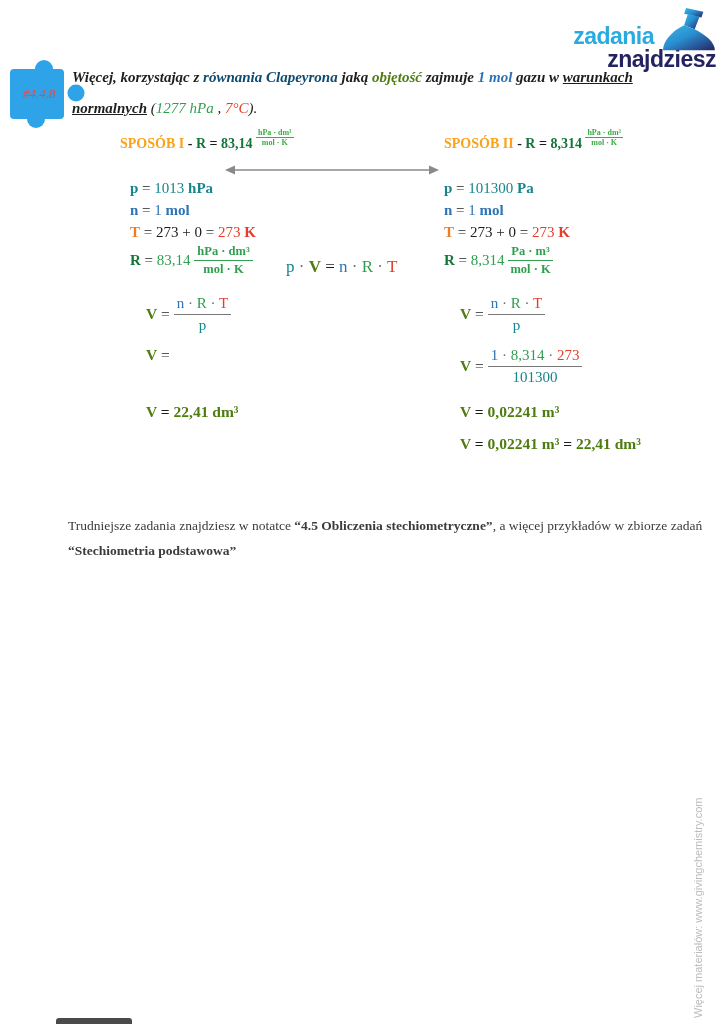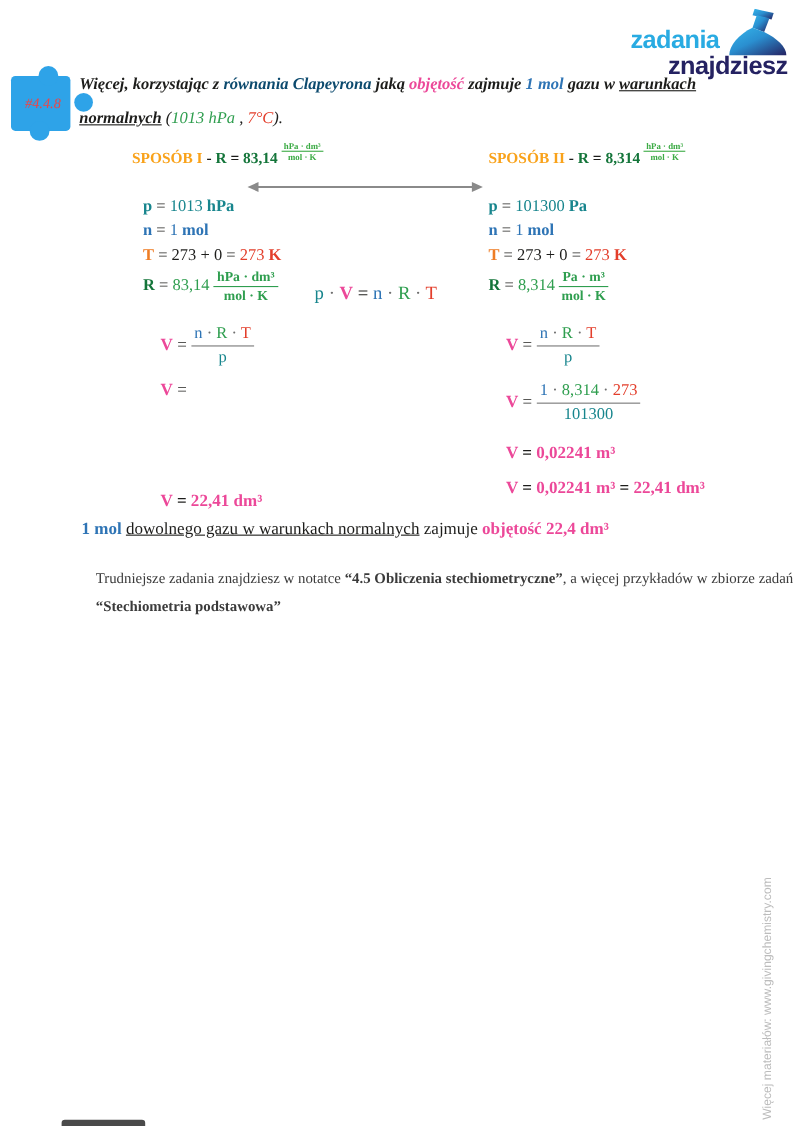--- a/index.html
+++ b/index.html
@@ -1,21 +1,21 @@
 <!DOCTYPE html>
 <html><head>
 <meta charset="utf-8">
 <style>
   * { margin:0; padding:0; box-sizing:border-box; }
   body { background:#e9e9e9; font-family:"Liberation Serif", serif; }
   .page { position:relative; width:724px; height:1024px; background:#ffffff; margin:0 auto; overflow:hidden; }
 
   
   .c-black{color:#1d1d1b} .c-teal{color:#17858d} .c-blue{color:#2e74b5}
-  .c-orange{color:#ec4899} .c-sposob{color:#f9a21a} .c-green{color:#2f9e4f}
+  .c-orange{color:#4d7c0f} .c-sposob{color:#f9a21a} .c-green{color:#2f9e4f}
   .c-dgreen{color:#14753a} .c-red{color:#e33e2b} .c-torange{color:#ee7c23}
   .c-purple{color:#0c4a6e} .c-gray{color:#6f6f6f}
   .b{font-weight:700} .u{text-decoration:underline}
 
   
   .logo { position:absolute; top:8px; left:576px; width:142px; height:66px; font-family:"Liberation Sans", sans-serif; }
   .logo .w1 { position:absolute; right:64px; top:15px; font-size:23px; font-weight:700; color:#29abe2; letter-spacing:-0.5px; }
   .logo .w2 { position:absolute; right:2px; top:38px; font-size:23px; font-weight:700; color:#252262; letter-spacing:-0.5px; }
   .logo svg { position:absolute; right:0; top:0; }
 
@@ -52,29 +52,29 @@
   .equation { position:absolute; left:286px; top:257px; font-size:17px; white-space:pre; color:#1d1d1b; }
 
   
   .vrow { position:absolute; display:flex; align-items:center; font-size:15.5px; white-space:pre; color:#1d1d1b; }
   .vrow .frac { font-size:15px; line-height:1.25; }
   .vrow.f1a { left:146px; top:294px; } .vrow.f2a { left:460px; top:294px; }
   .vrow.f1b { left:146px; top:346px; } .vrow.f2b { left:460px; top:346px; }
 
   
   .rrow { position:absolute; font-size:15.5px; font-weight:700; white-space:pre; color:#1d1d1b; }
-  .rrow.r1 { left:146px; top:403px;margin-top:44px; }
+  .rrow.r1 { left:146px; top:403px; }
   .rrow.r2a { left:460px; top:403px; }
   .rrow.r2b { left:460px; top:435px; }
 
   
   .conclusion { position:absolute; left:74px; top:472px; font-size:15.5px; white-space:pre; color:#1d1d1b; }
 
   
-  .footer { position:absolute; left:68px; top:513px; font-size:13.5px; line-height:25px; color:#3b3b3b;margin-left:19px; }
+  .footer { position:absolute; left:68px; top:513px; font-size:13.5px; line-height:25px; color:#3b3b3b; }
   .fline { white-space:pre; }
 
   
   .watermark { position:absolute; left:692px; top:1018px; transform:rotate(-90deg); transform-origin:0 0; font-family:"Liberation Sans", sans-serif; font-size:11px; color:#bcbcbc; white-space:nowrap; }
 
   
   .edge-mark { position:absolute; left:56px; top:1018px; width:76px; height:6px; background:#4a4a4a; border-radius:3px 3px 0 0; }
 </style>
 </head>
 <body>
@@ -103,21 +103,21 @@
       <rect x="4" y="13" width="54" height="50" rx="4" fill="#2ea3e8"></rect>
       <circle cx="38" cy="13" r="9" fill="#2ea3e8"></circle>
       <circle cx="30" cy="63" r="9" fill="#2ea3e8"></circle>
       <circle cx="70" cy="37" r="8.5" fill="#2ea3e8"></circle>
     </svg>
     <span class="lbl">#4.4.8</span>
   </div>
 
   <div class="problem">
     <div class="pline"><span>Więcej, korzystając z </span><span class="c-purple">równania Clapeyrona</span><span> jaką </span><span class="c-orange">objętość</span><span> zajmuje </span><span class="c-blue">1 mol</span><span> gazu w </span><span class="u">warunkach</span></div>
-    <div class="pline"><span class="u">normalnych</span><span class="pnorm"><span> (</span><span class="c-green">1013 hPa</span><span> , </span><span class="c-red">7°C</span><span>).</span></span></div>
+    <div class="pline"><span class="u">normalnych</span><span class="pnorm"><span> (</span><span class="c-green">1277 hPa</span><span> , </span><span class="c-red">7°C</span><span>).</span></span></div>
   </div>
 
   <div class="mhead m1"><span class="c-sposob">SPOSÓB I</span><span> - </span><span class="c-dgreen">R</span><span> = </span><span class="c-dgreen">83,14</span> <span class="minifrac"><span class="fnum">hPa · dm³</span><span class="fden">mol · K</span></span></div>
 
   <div class="mhead m2"><span class="c-sposob">SPOSÓB II</span><span> - </span><span class="c-dgreen">R</span><span> = </span><span class="c-dgreen">8,314</span> <span class="minifrac"><span class="fnum">hPa · dm³</span><span class="fden">mol · K</span></span></div>
 
   <svg class="arrow" width="216" height="12" viewBox="0 0 216 12">
     <line x1="10" y1="6" x2="206" y2="6" stroke="#8a8a8a" stroke-width="1.6"></line>
     <polygon points="1,6 11,1.5 11,10.5" fill="#8a8a8a"></polygon>
     <polygon points="215,6 205,1.5 205,10.5" fill="#8a8a8a"></polygon>
@@ -146,21 +146,20 @@
   <div class="vrow f1b"><span class="b c-orange">V</span><span> = </span></div>
 
   <div class="vrow f2b"><span class="b c-orange">V</span><span> = </span><span class="frac"><span class="fnum"><span class="c-blue">1</span><span class="c-gray"> · </span><span class="c-green">8,314</span><span class="c-gray"> · </span><span class="c-red">273</span></span><span class="fden c-teal">101300</span></span></div>
 
   <div class="rrow r1"><span class="c-orange">V</span><span class="c-black"> = </span><span class="c-orange">22,41 dm³</span></div>
 
   <div class="rrow r2a"><span class="c-orange">V</span><span class="c-black"> = </span><span class="c-orange">0,02241 m³</span></div>
 
   <div class="rrow r2b"><span class="c-orange">V</span><span class="c-black"> = </span><span class="c-orange">0,02241 m³</span><span class="c-black"> = </span><span class="c-orange">22,41 dm³</span></div>
 
-  <div class="conclusion"><span class="b c-blue">1 mol </span><span class="u">dowolnego gazu w warunkach normalnych</span><span> zajmuje </span><span class="b c-orange">objętość 22,4 dm³</span></div>
 
   <div class="footer">
     <div class="fline"><span>Trudniejsze zadania znajdziesz w notatce </span><span class="b">“4.5 Obliczenia stechiometryczne”</span><span>, a więcej przykładów w zbiorze zadań</span></div>
     <div class="fline b"><span>“Stechiometria podstawowa”</span></div>
   </div>
 
   <div class="watermark">Więcej materiałów: www.givingchemistry.com</div>
 
   <div class="edge-mark"></div>
 

